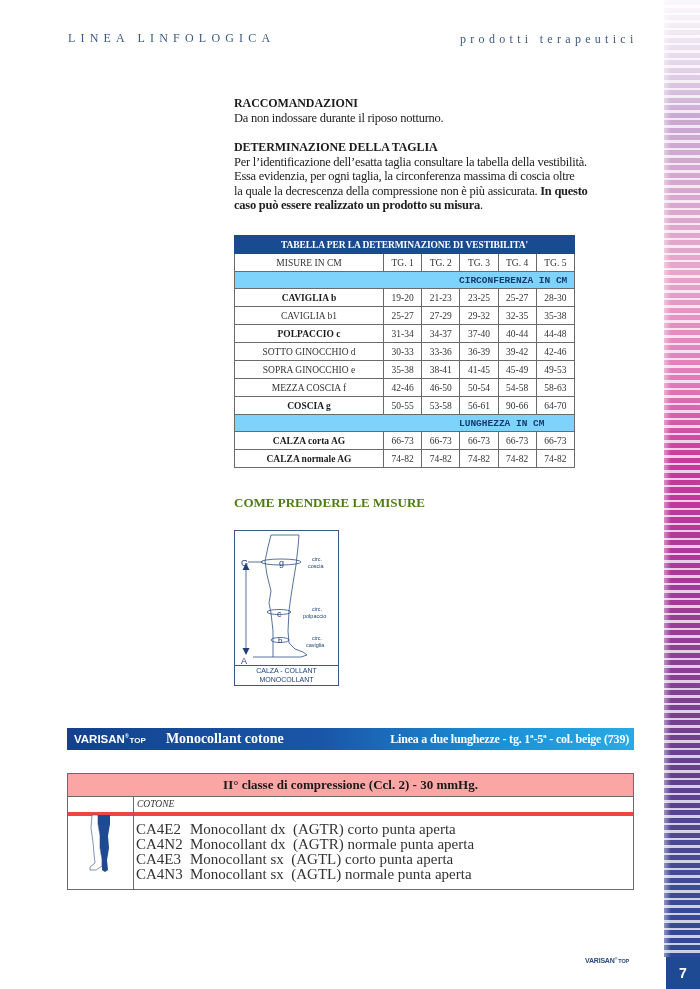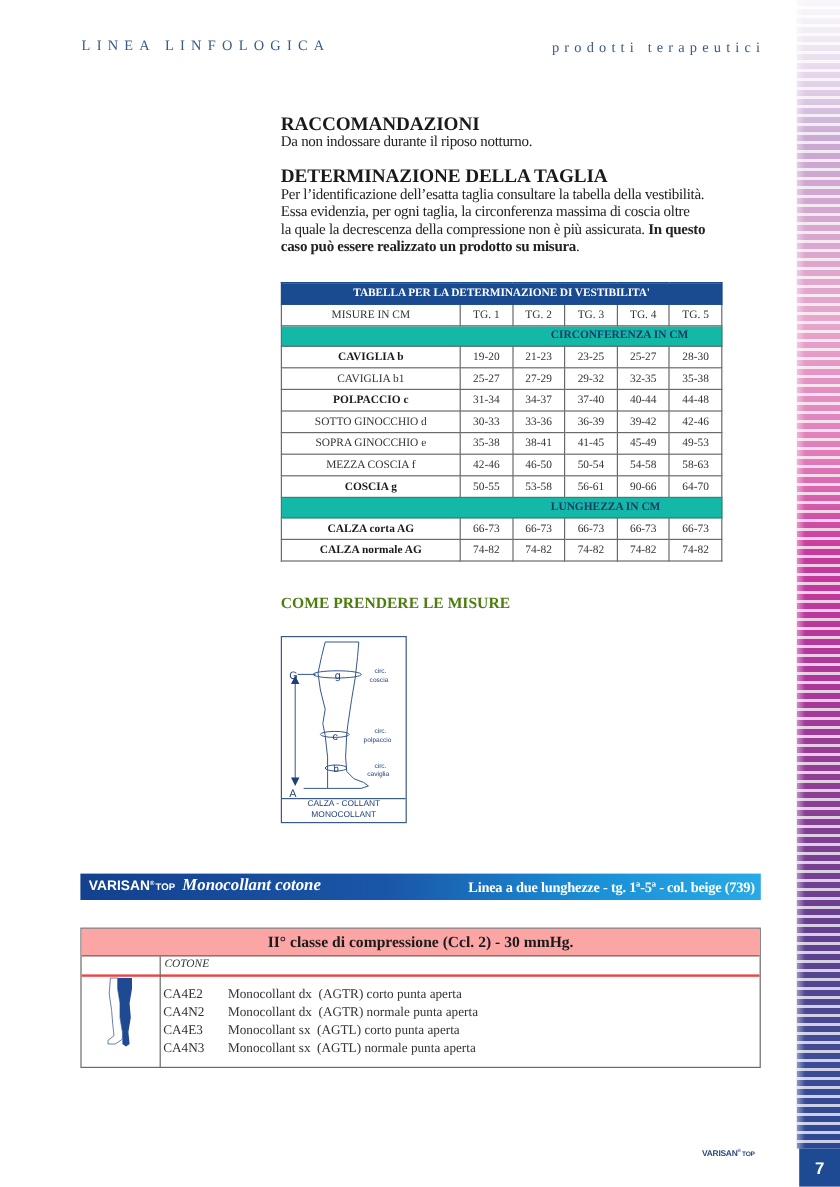--- a/index.html
+++ b/index.html
@@ -36,38 +36,38 @@
     display: flex; align-items: center; justify-content: center;
   }
   .footer-brand {
     position: absolute; left: 585px; top: 956px; font-family: "Liberation Sans", sans-serif;
     font-size: 7px; font-weight: bold; color: #2a4a80; letter-spacing: -0.2px;
   }
   .footer-brand sup { font-size: 4px; }
   .footer-brand .top { font-size: 5.5px; margin-left: 1px; }
 
   .content { position: absolute; left: 234px; top: 96px; width: 400px; }
-  .sec-title { font-weight: bold; font-size: 16px; line-height: 15px; color: #1a1a1a; letter-spacing: -0.1px; }
+  .sec-title { font-weight: bold; font-size: 12px; line-height: 15px; color: #1a1a1a; letter-spacing: -0.1px; }
   .sec-text { font-size: 12.5px; line-height: 14.5px; color: #222; letter-spacing: -0.25px; }
   .gap { height: 14px; }
 
   
   .size-table {
-    position: absolute; left: 234px; top: 235px; width: 368px; border-collapse: collapse;
+    position: absolute; left: 234px; top: 235px; width: 341px; border-collapse: collapse;
     font-family: "Liberation Serif", serif; font-size: 9.5px; color: #333;
   }
   .size-table td { border: 1px solid #6a6a6a; height: 17px; padding: 0 6px; text-align: center; }
   .size-table td.label { text-align: center; width: 136px; }
   .size-table td.bold { font-weight: bold; color: #1a1a1a; }
   .size-table tr.title td {
     background: #1a4a90; color: #fff; font-weight: bold; height: 17px; font-size: 9.5px; letter-spacing: -0.1px;
     border-color: #1a4a90;
   }
   .size-table tr.band td {
-    background: #14b8a6; color: #1a3a6a; font-weight: bold; text-align: left; padding-left: 224px; height: 16px;
+    background: #7dd3fc; color: #1a3a6a; font-weight: bold; text-align: left; padding-left: 224px; height: 16px; font-family: Liberation Mono, monospace;
   }
 
   .measure-title { position: absolute; left: 234px; top: 495px; font-weight: bold; font-size: 13px; color: #4d7c0f; }
   .diagram {
     position: absolute; left: 234px; top: 530px; width: 105px; height: 156px;
     border: 1px solid #3a5a85; box-sizing: border-box;
   }
   .diagram-caption {
     position: absolute; left: 0; bottom: 0; width: 100%; height: 20px; border-top: 1px solid #3a5a85;
     font-family: "Liberation Sans", sans-serif; font-size: 7px; color: #1d3f78; text-align: center; line-height: 8.5px;
@@ -75,35 +75,35 @@
   }
 
   .product-bar {
     position: absolute; left: 67px; top: 728px; width: 567px; height: 22px;
     background: linear-gradient(to right, #13418e 0%, #1a56a8 45%, #1a8fd6 75%, #29aae6 100%);
     color: #fff; display: flex; align-items: center;
   }
   .pb-brand { font-family: "Liberation Sans", sans-serif; font-weight: bold; font-size: 11.5px; margin-left: 7px; }
   .pb-brand sup { font-size: 5px; }
   .pb-brand .top { font-size: 8px; margin-left: 1px; }
-  .pb-name { font-family: "Liberation Serif", serif; font-weight: bold; font-size: 14px; margin-left: 6px; font-style: italic; }
+  .pb-name { font-family: "Liberation Serif", serif; font-weight: bold; font-size: 14px; margin-left: 20px; }
   .pb-line { font-family: "Liberation Serif", serif; font-weight: bold; font-size: 12px; margin-left: auto; margin-right: 5px; letter-spacing: -0.2px; }
 
   .compress-box {
     position: absolute; left: 67px; top: 773px; width: 567px; height: 117px;
     border: 1px solid #6a6a6a; box-sizing: border-box;
   }
   .compress-head {
     height: 22px; background: #fca5a5; border-bottom: 1px solid #6a6a6a;
     text-align: center; font-weight: bold; font-size: 13px; line-height: 22px; color: #1a1a1a;
   }
-  .compress-sub { height: 15px; border-bottom: 2px solid #ef4444; position: relative; text-decoration: underline; }
+  .compress-sub { height: 15px; border-bottom: 4px solid #ef4444; position: relative; text-decoration: underline; }
   .compress-divider { position: absolute; left: 65px; top: 23px; width: 1px; height: 93px; background: #6a6a6a; }
   .cotone { position: absolute; left: 69px; top: 0; font-style: italic; font-size: 9.5px; line-height: 15px; color: #333; }
-  .items { position: absolute; left: 68px; top: 48px; font-size: 11px; color: #333; line-height: 15px; }
+  .items { position: absolute; left: 68px; top: 48px; font-size: 15px; color: #333; line-height: 15px; }
   .item-row { display: flex; }
   .item-code { width: 54px; }
   .leg-icon { position: absolute; left: 10px; top: 40px; width: 40px; height: 60px; }
 </style>
 </head>
 <body>
 
 <div class="stripe-band"></div>
 <div class="stripe-band-top"></div>
 <div class="stripe-fade"></div>

